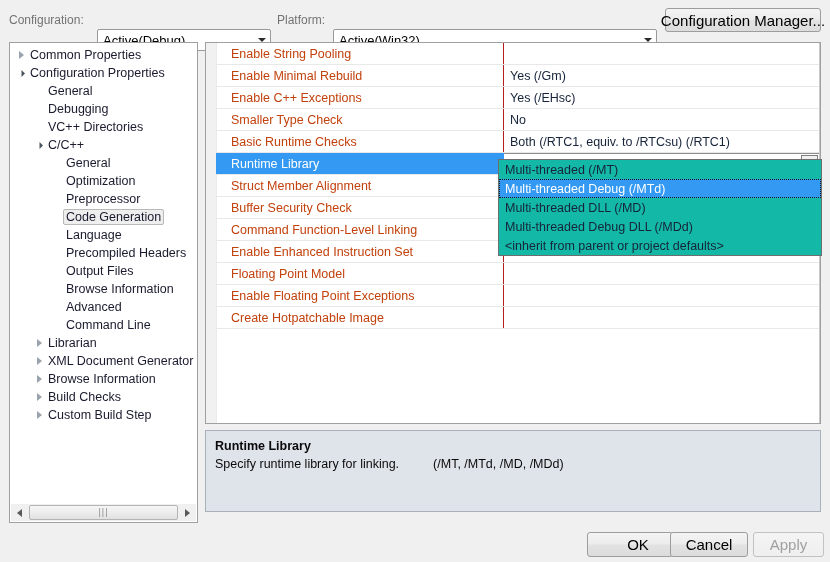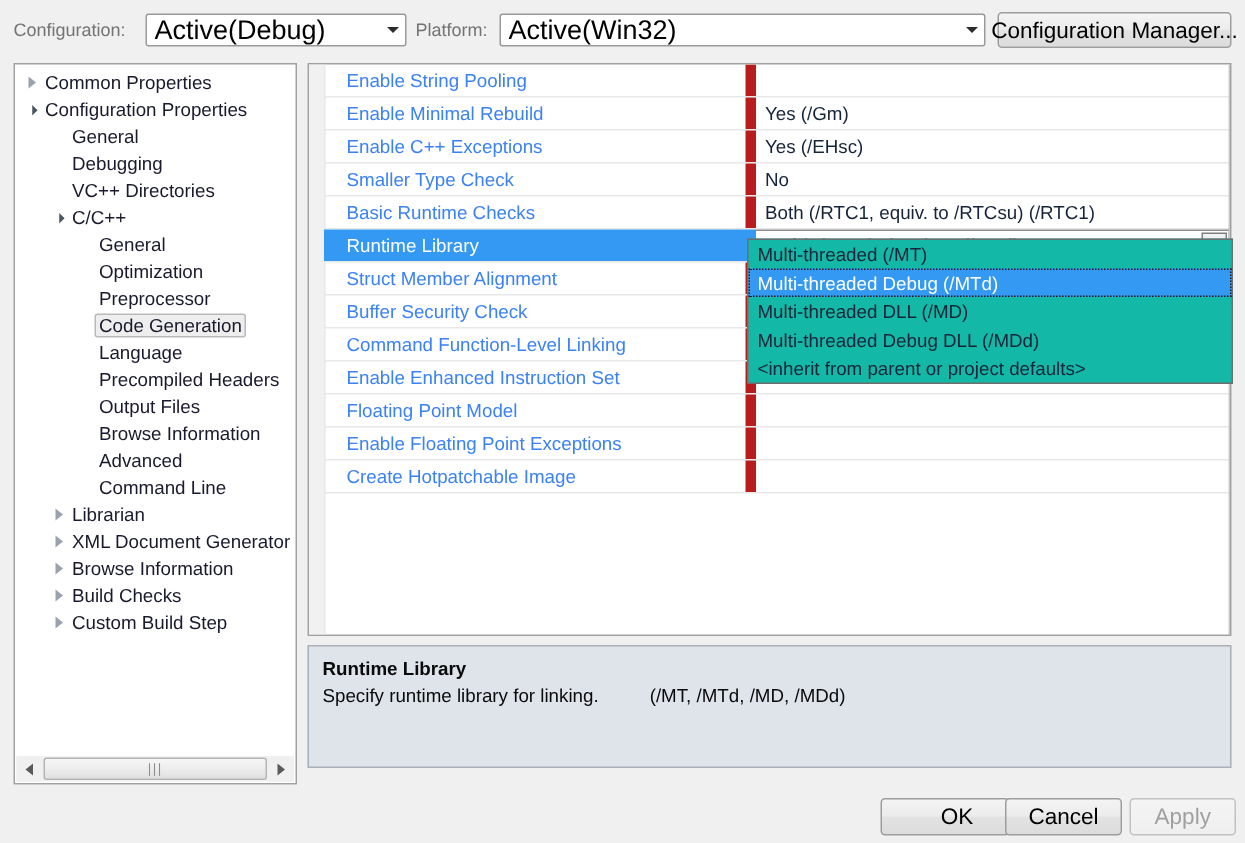--- a/index.html
+++ b/index.html
@@ -36,24 +36,25 @@
 
   .combo {
     position: absolute;
     box-sizing: border-box;
     height: 22px;
     background: linear-gradient(to bottom, #ffffff 0%, #ffffff 55%, #fdfdfd 100%);
     border: 1px solid #9a9a9a;
     border-radius: 2px;
     display: flex;
     align-items: center;
-    font-size: 18px;
+    font-size: 13px;
     color: #000;
     padding-left: 5px;
     cursor: default;
+    margin-top: 20px;
   }
   .combo .val {
     flex: 1 1 auto;
     overflow: hidden;
     white-space: nowrap;
   }
   .combo .arrowbox {
     width: 17px;
     height: 20px;
     display: flex;
@@ -221,23 +222,23 @@
     font-size: 12.5px;
     cursor: default;
   }
   .gname {
     width: 288px;
     flex: 0 0 288px;
     box-sizing: border-box;
     padding-left: 15px;
     display: flex;
     align-items: center;
-    color: #3b82f6;
-    white-space: nowrap;
-    border-right: 7px solid #b91c1c;
+    color: #c2410c;
+    white-space: nowrap;
+    border-right: 1px solid #b91c1c;
   }
   .gval {
     flex: 1 1 auto;
     box-sizing: border-box;
     padding-left: 6px;
     display: flex;
     align-items: center;
     color: #16243a;
     white-space: nowrap;
     overflow: hidden;

